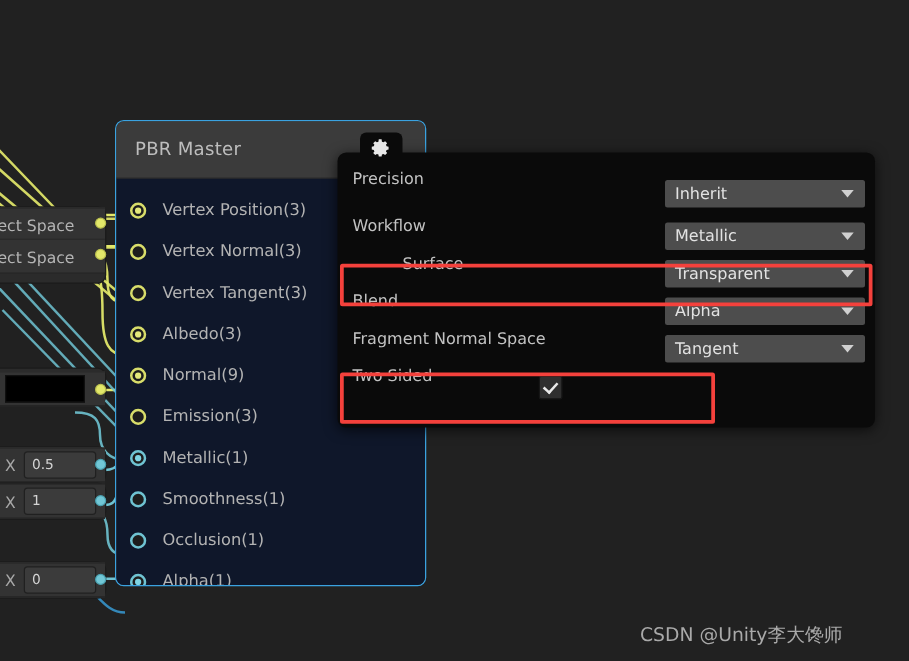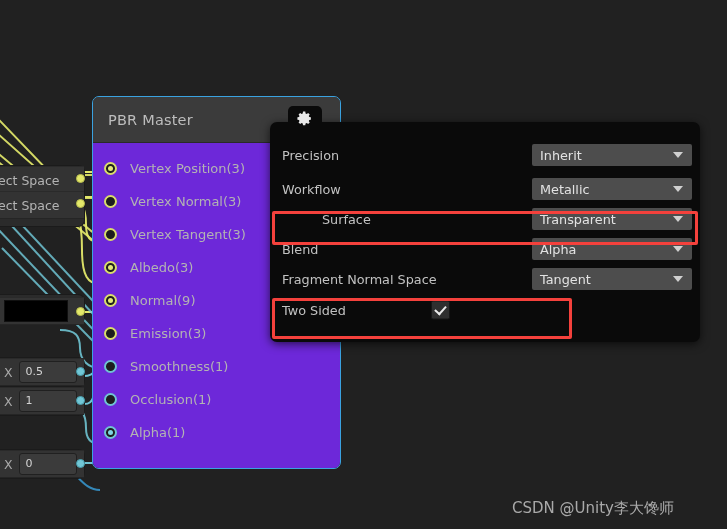--- a/index.html
+++ b/index.html
@@ -100,21 +100,21 @@
     align-items: center;
   }
   #pbr-title {
     color: #bdbdbd;
     font-size: 14.5px;
     padding-left: 15px;
     letter-spacing: .2px;
   }
   #pbr-body {
     padding-top: 9px;
-    background: #6d28d9;
+    background: #0f172a;
   }
   .port-row {
     height: 33px;
     display: flex;
     align-items: center;
     padding-left: 11px;
   }
   .port {
     width: 13px; height: 13px;
     border-radius: 50%;
@@ -148,21 +148,21 @@
     width: 430px; height: 220px;
     background: #0a0a0a;
     border-radius: 7px;
     box-shadow: 0 2px 10px rgba(0,0,0,.65);
     overflow: visible;
   }
   .s-row {
     position: relative;
     height: 30px;
     display: flex;
-    align-items: center;
+    align-items: flex-start;
   }
   .s-label {
     color: #c2c2c2;
     font-size: 12.8px;
     padding-left: 12px;
     white-space: nowrap;
   }
   .s-control {
     position: absolute;
     right: 8px; top: 50%;
@@ -334,20 +334,24 @@
       </div>
       <div class="port-row">
         <span class="port vec filled"></span>
         <span class="port-label">Normal(9)</span>
       </div>
       <div class="port-row">
         <span class="port vec"></span>
         <span class="port-label">Emission(3)</span>
       </div>
       <div class="port-row">
+        <span class="port flt filled"></span>
+        <span class="port-label">Metallic(1)</span>
+      </div>
+      <div class="port-row">
         <span class="port flt"></span>
         <span class="port-label">Smoothness(1)</span>
       </div>
       <div class="port-row">
         <span class="port flt"></span>
         <span class="port-label">Occlusion(1)</span>
       </div>
       <div class="port-row">
         <span class="port flt filled"></span>
         <span class="port-label">Alpha(1)</span>

